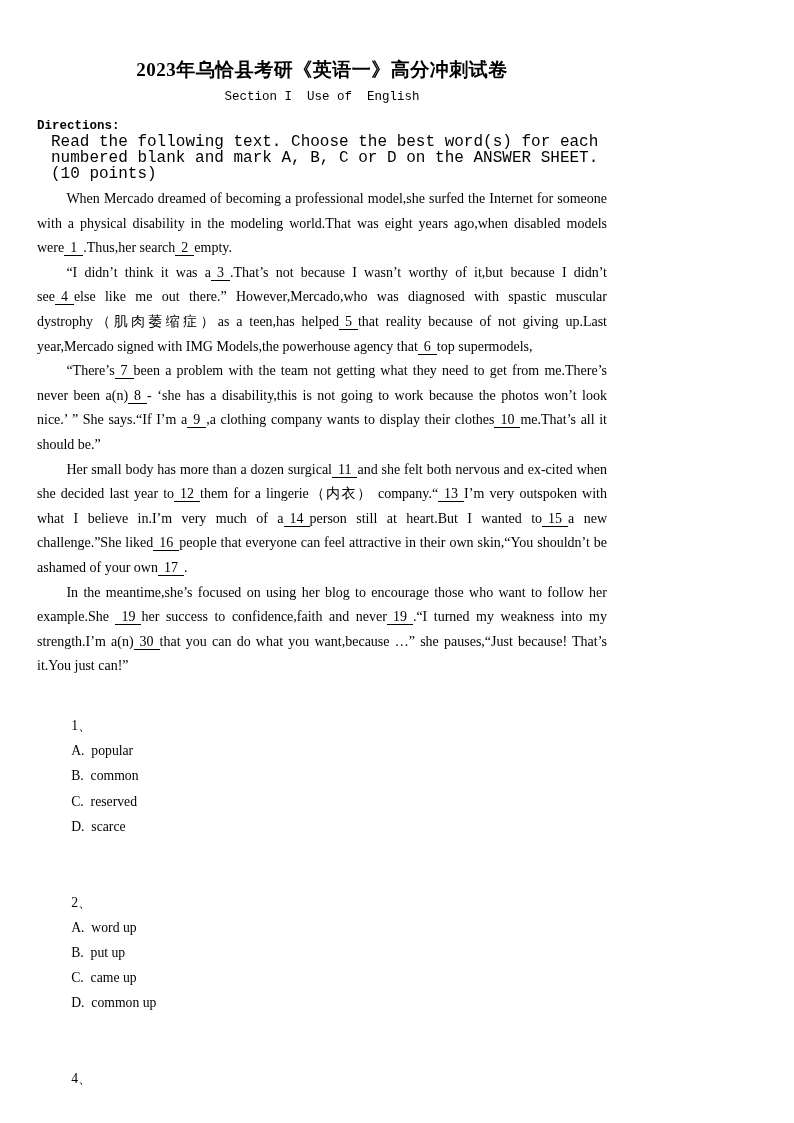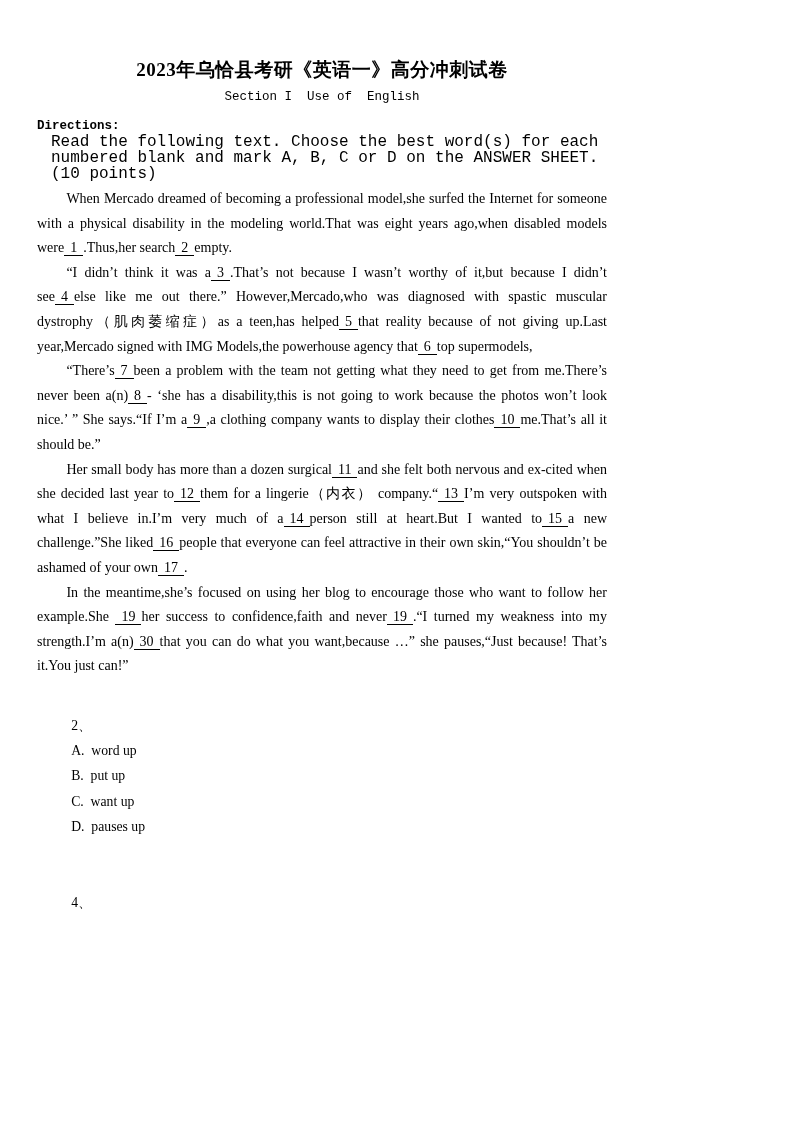--- a/index.html
+++ b/index.html
@@ -92,27 +92,34 @@
     <div class="passage">
       <p>When Mercado dreamed of becoming a professional model,she surfed the Internet for someone with a physical disability in the modeling world.That was eight years ago,when disabled models were<span class="blank">1</span>.Thus,her search<span class="blank">2</span>empty.</p>
       <p>“I didn’t think it was a<span class="blank">3</span>.That’s not because I wasn’t worthy of it,but because I didn’t see<span class="blank">4</span>else like me out there.” However,Mercado,who was diagnosed with spastic muscular dystrophy（肌肉萎缩症）as a teen,has helped<span class="blank">5</span>that reality because of not giving up.Last year,Mercado signed with IMG Models,the powerhouse agency that<span class="blank">6</span>top supermodels,</p>
       <p>“There’s<span class="blank">7</span>been a problem with the team not getting what they need to get from me.There’s never been a(n)<span class="blank">8</span>- ‘she has a disability,this is not going to work because the photos won’t look nice.’ ” She says.“If I’m a<span class="blank">9</span>,a clothing company wants to display their clothes<span class="blank">10</span>me.That’s all it should be.”</p>
       <p>Her small body has more than a dozen surgical<span class="blank">11</span>and she felt both nervous and ex-cited when she decided last year to<span class="blank">12</span>them for a lingerie（内衣） company.“<span class="blank">13</span>I’m very outspoken with what I believe in.I’m very much of a<span class="blank">14</span>person still at heart.But I wanted to<span class="blank">15</span>a new challenge.”She liked<span class="blank">16</span>people that everyone can feel attractive in their own skin,“You shouldn’t be ashamed of your own<span class="blank">17</span>.</p>
       <p>In the meantime,she’s focused on using her blog to encourage those who want to follow her example.She <span class="blank">19</span>her success to confidence,faith and never<span class="blank">19</span>.“I turned my weakness into my strength.I’m a(n)<span class="blank">30</span>that you can do what you want,because …” she pauses,“Just because! That’s it.You just can!”</p>
     </div>
 
     <div class="questions">
 
+        <div class="question">
+          <span class="qnum">1、</span>
+          <span class="opt">A.  popular</span>
+          <span class="opt">B.  common</span>
+          <span class="opt">C.  reserved</span>
+          <span class="opt">D.  scarce</span>
+        </div>
 
         <div class="question">
           <span class="qnum">2、</span>
           <span class="opt">A.  word up</span>
           <span class="opt">B.  put up</span>
-          <span class="opt">C.  want up</span>
-          <span class="opt">D.  pauses up</span>
+          <span class="opt">C.  came up</span>
+          <span class="opt">D.  common up</span>
         </div>
 
 
         <div class="question">
           <span class="qnum">4、</span>
           
           
           
           
         </div>

